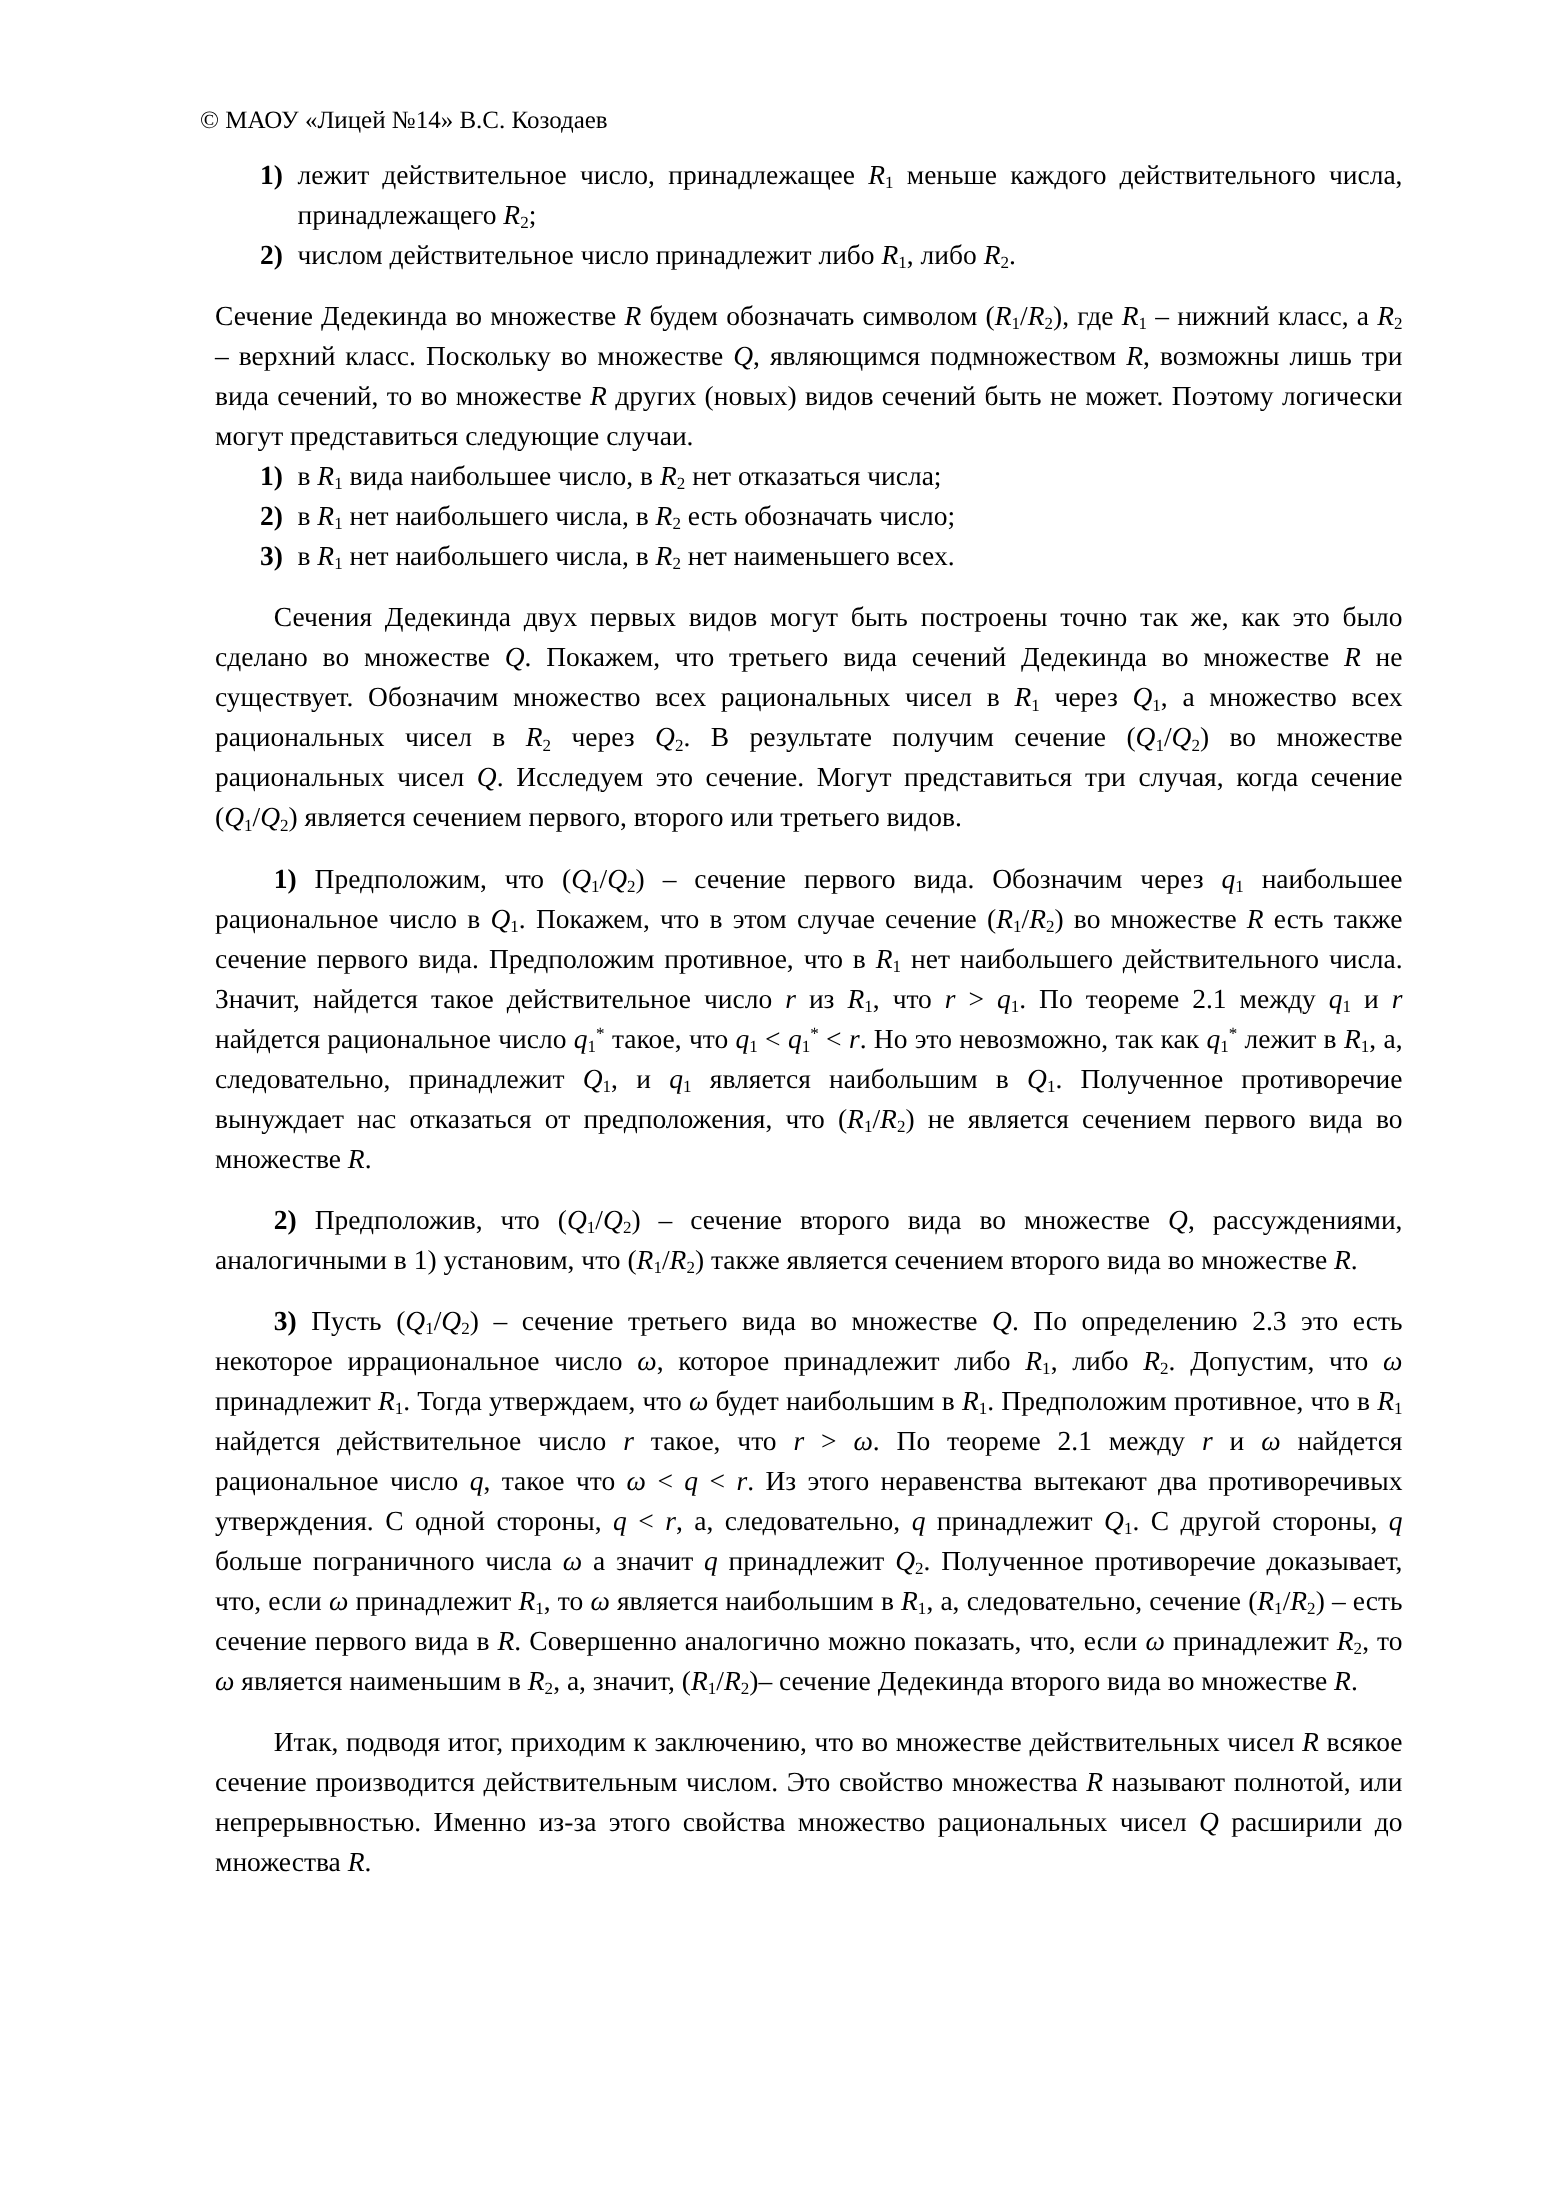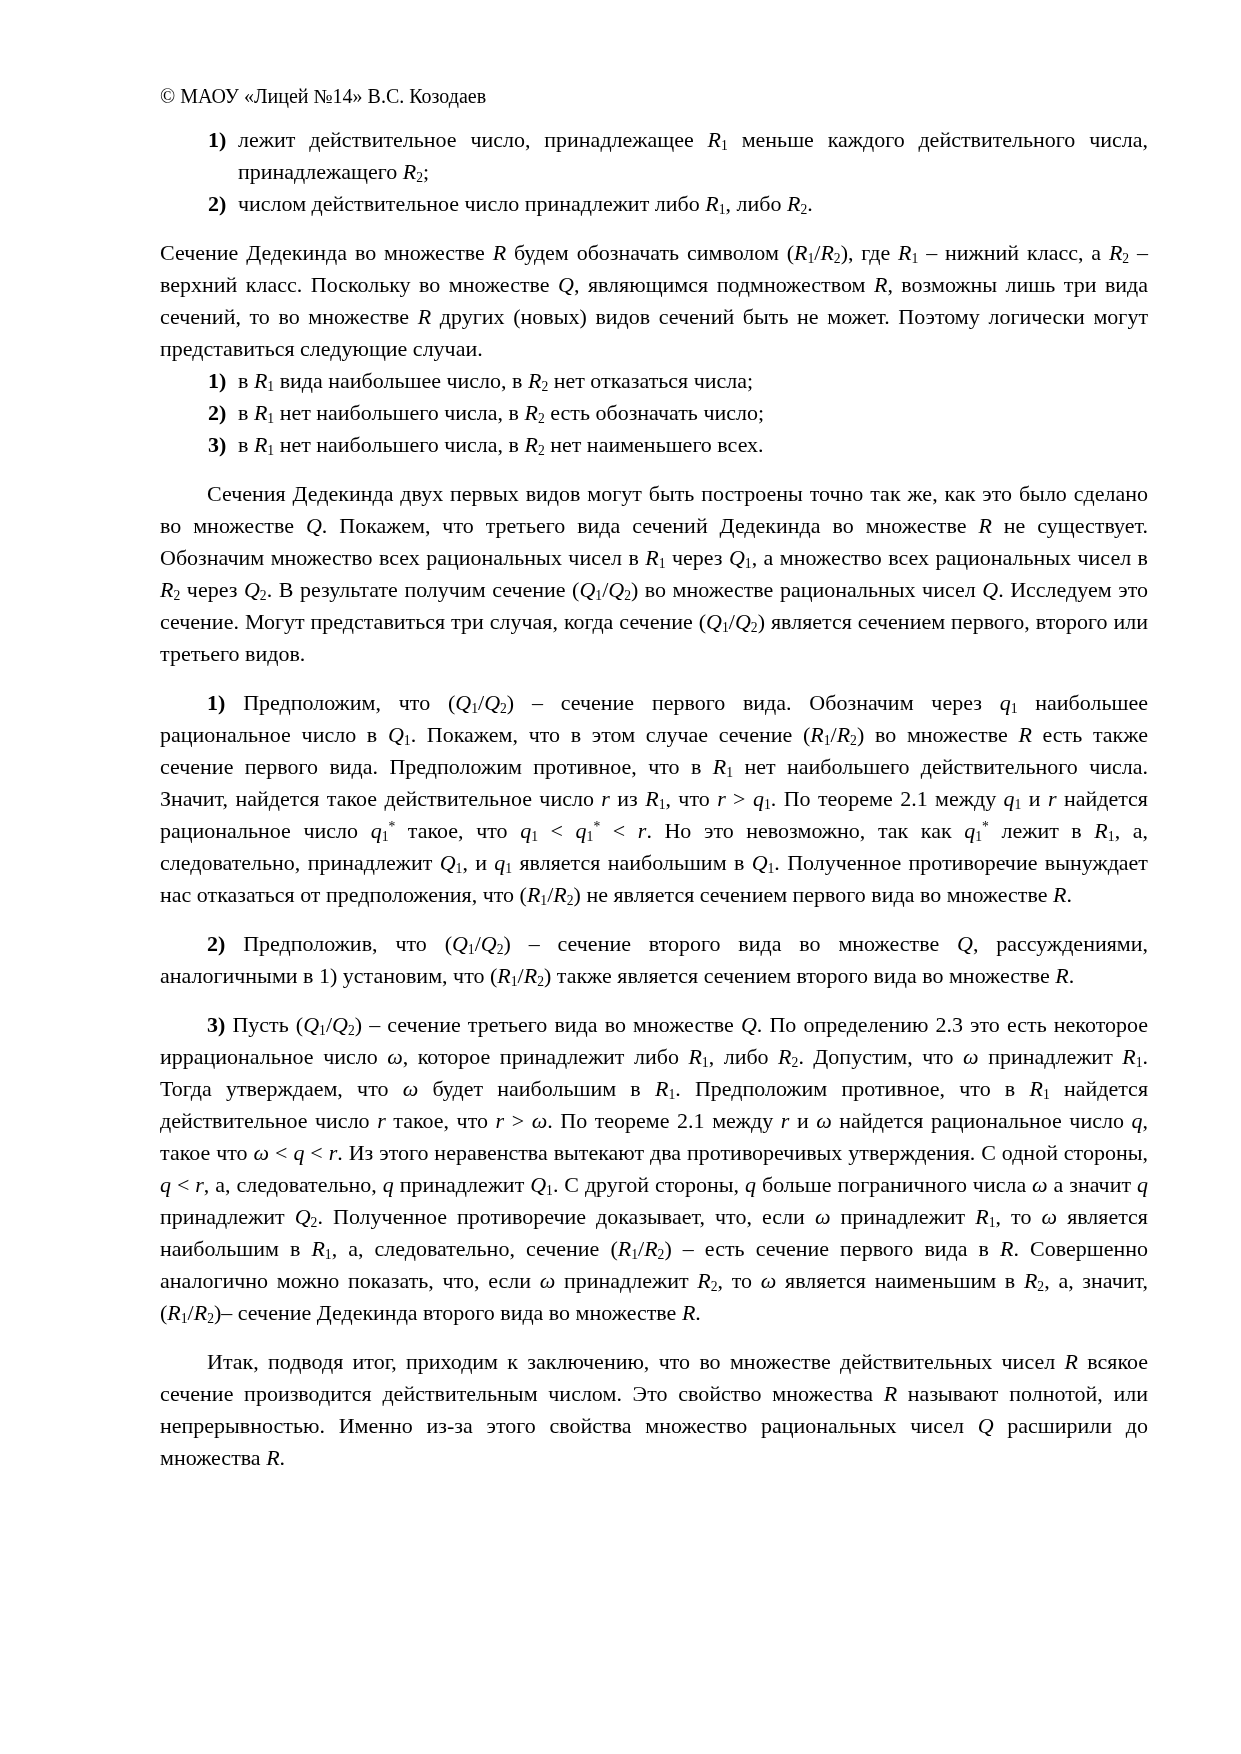--- a/index.html
+++ b/index.html
@@ -4,38 +4,38 @@
 <style>
   html, body { margin: 0; padding: 0; background: #ffffff; }
   .page {
     position: relative;
     width: 1241px;
     height: 1754px;
     background: #ffffff;
     color: #000000;
     font-family: "Liberation Serif", serif;
     box-sizing: border-box;
-    padding: 84px 93px 0 160px;
+    padding: 84px 119px 0 160px;
     overflow: hidden;
   }
   .doc-header {
     font-size: 20px;
     line-height: 24px;
     margin-bottom: 16px;
     color: #000000;
   }
   .doc-body { }
   .para {
     margin: 0;
     font-size: 22px;
     line-height: 32px;
     text-align: justify;
   }
   .para.indent { text-indent: 47px; }
-  .gap { margin-top: 17px; }
+  .gap { margin-top: 17px; margin-left: 12px; }
   .li {
     display: flex;
     margin-left: 48px;
     font-size: 22px;
     line-height: 32px;
   }
   .li .num {
     flex: 0 0 auto;
     width: 30px;
     font-weight: bold;

